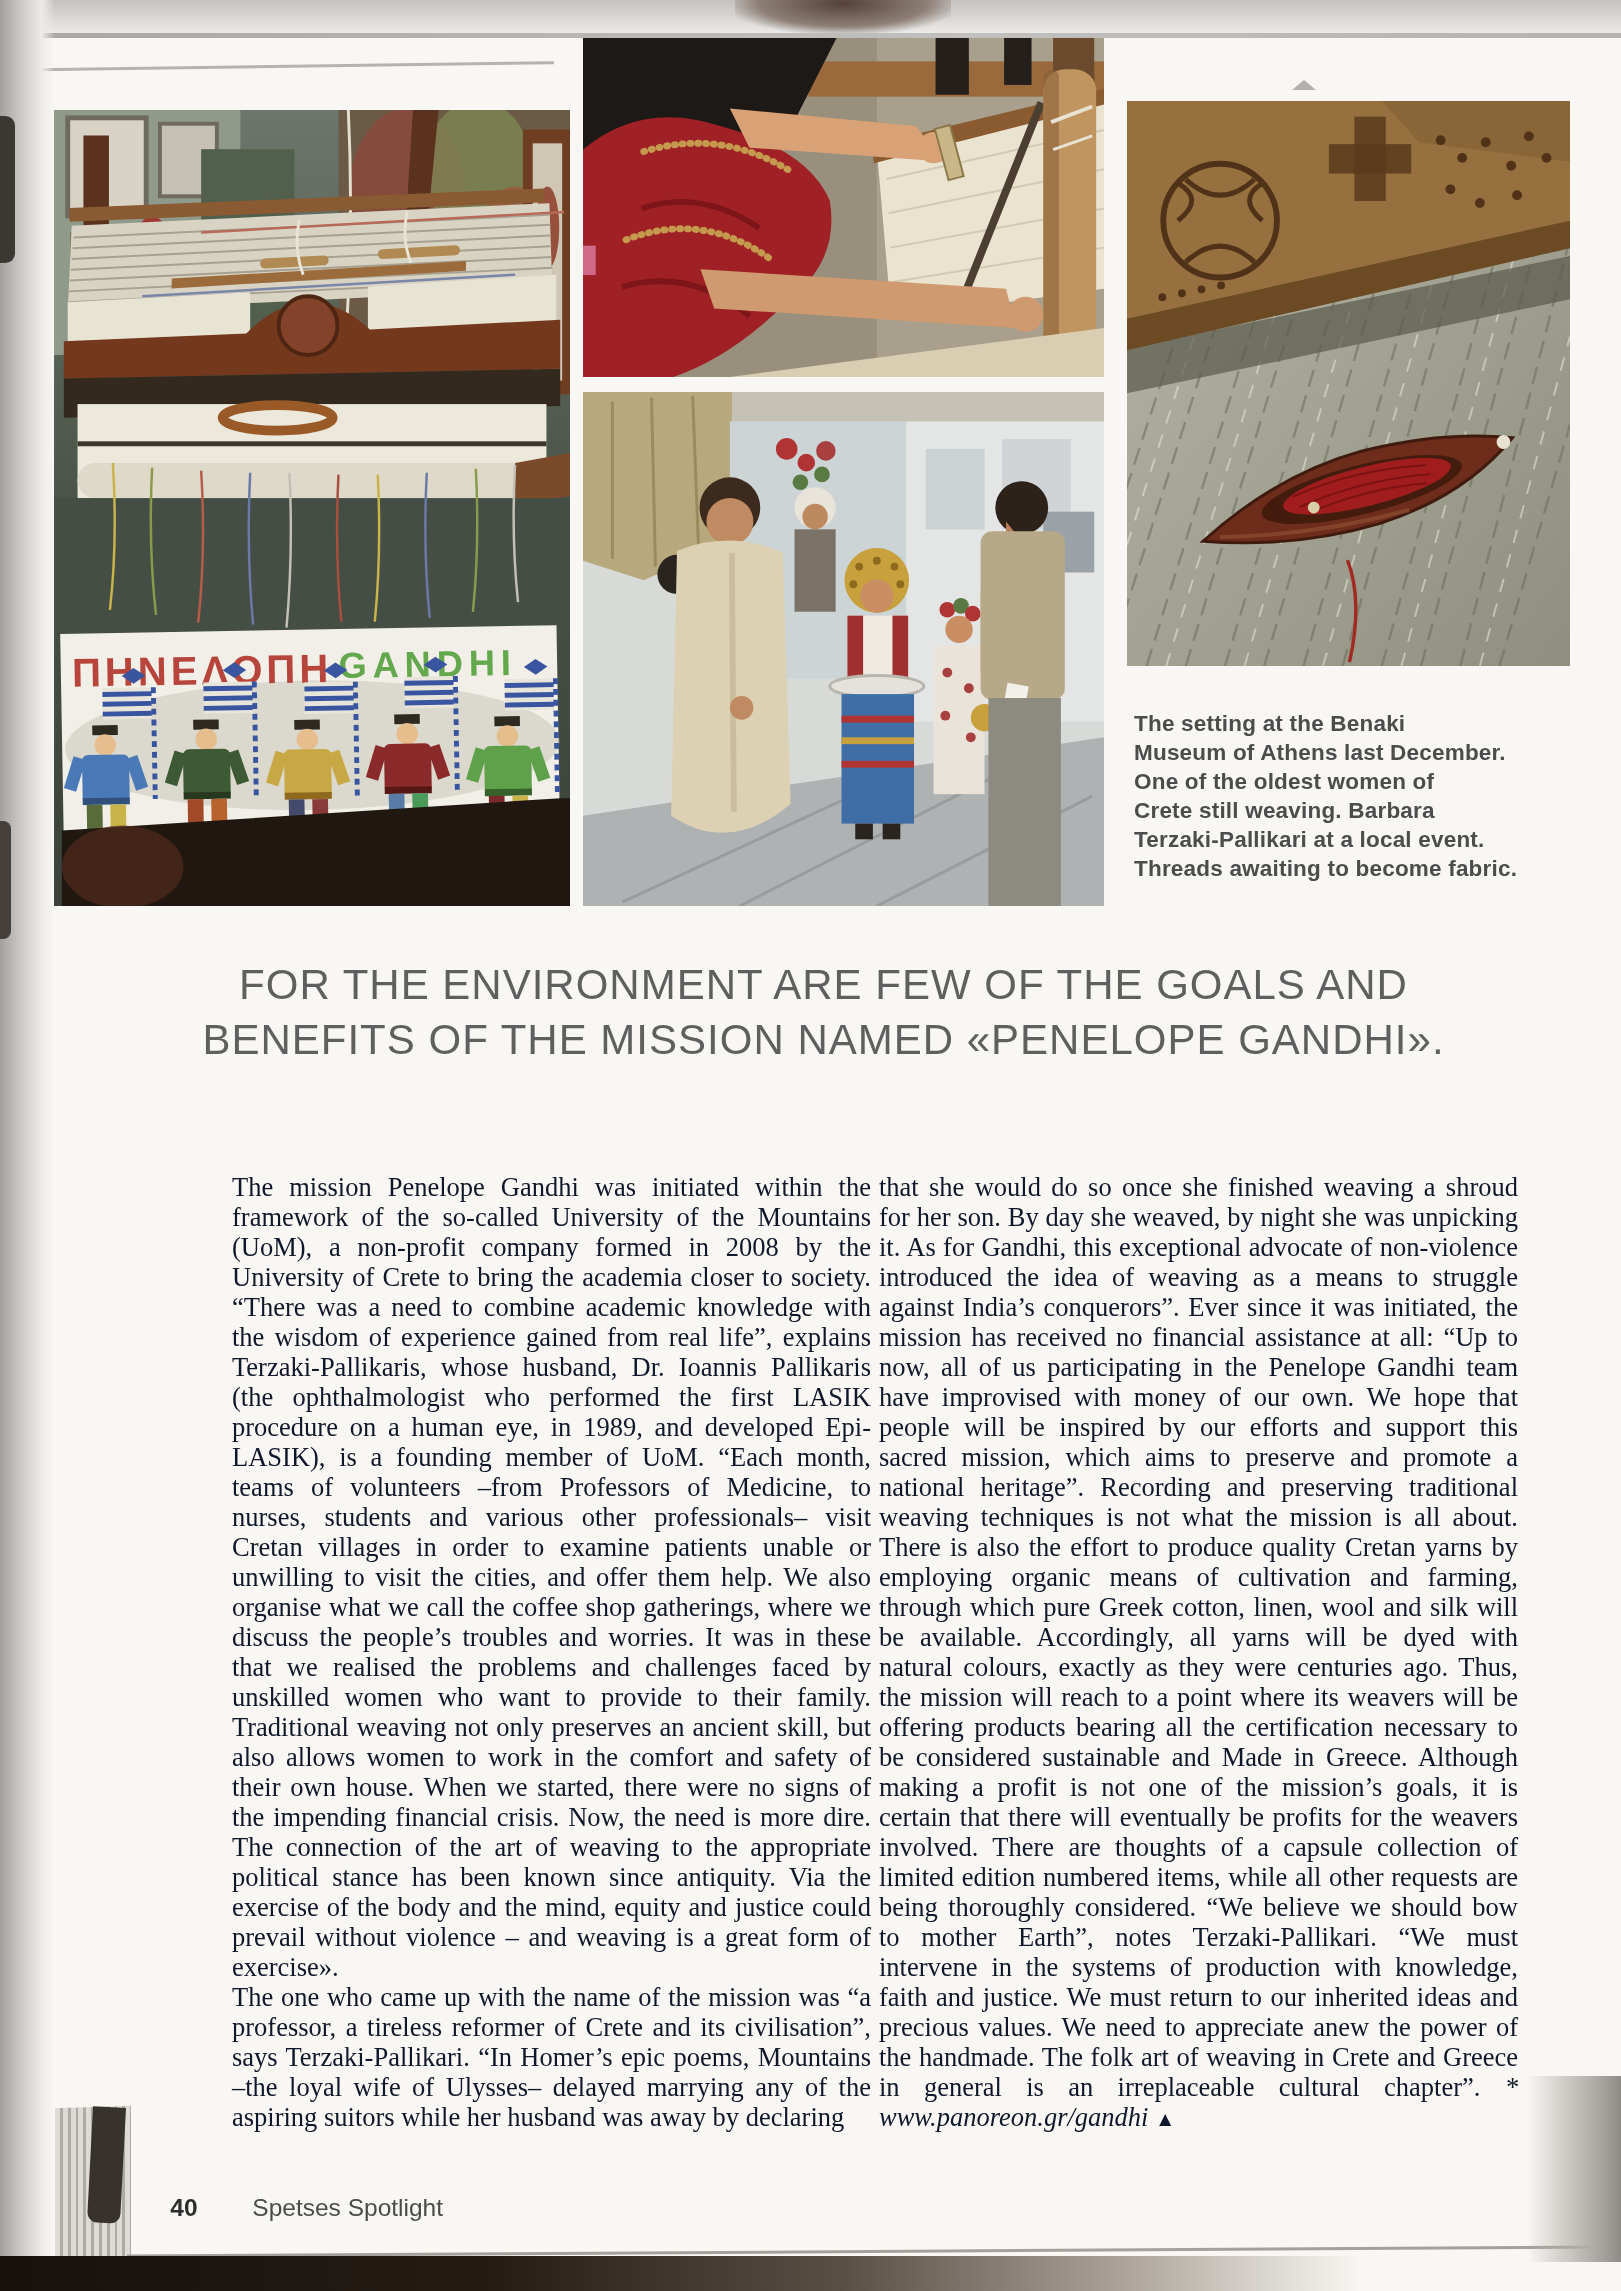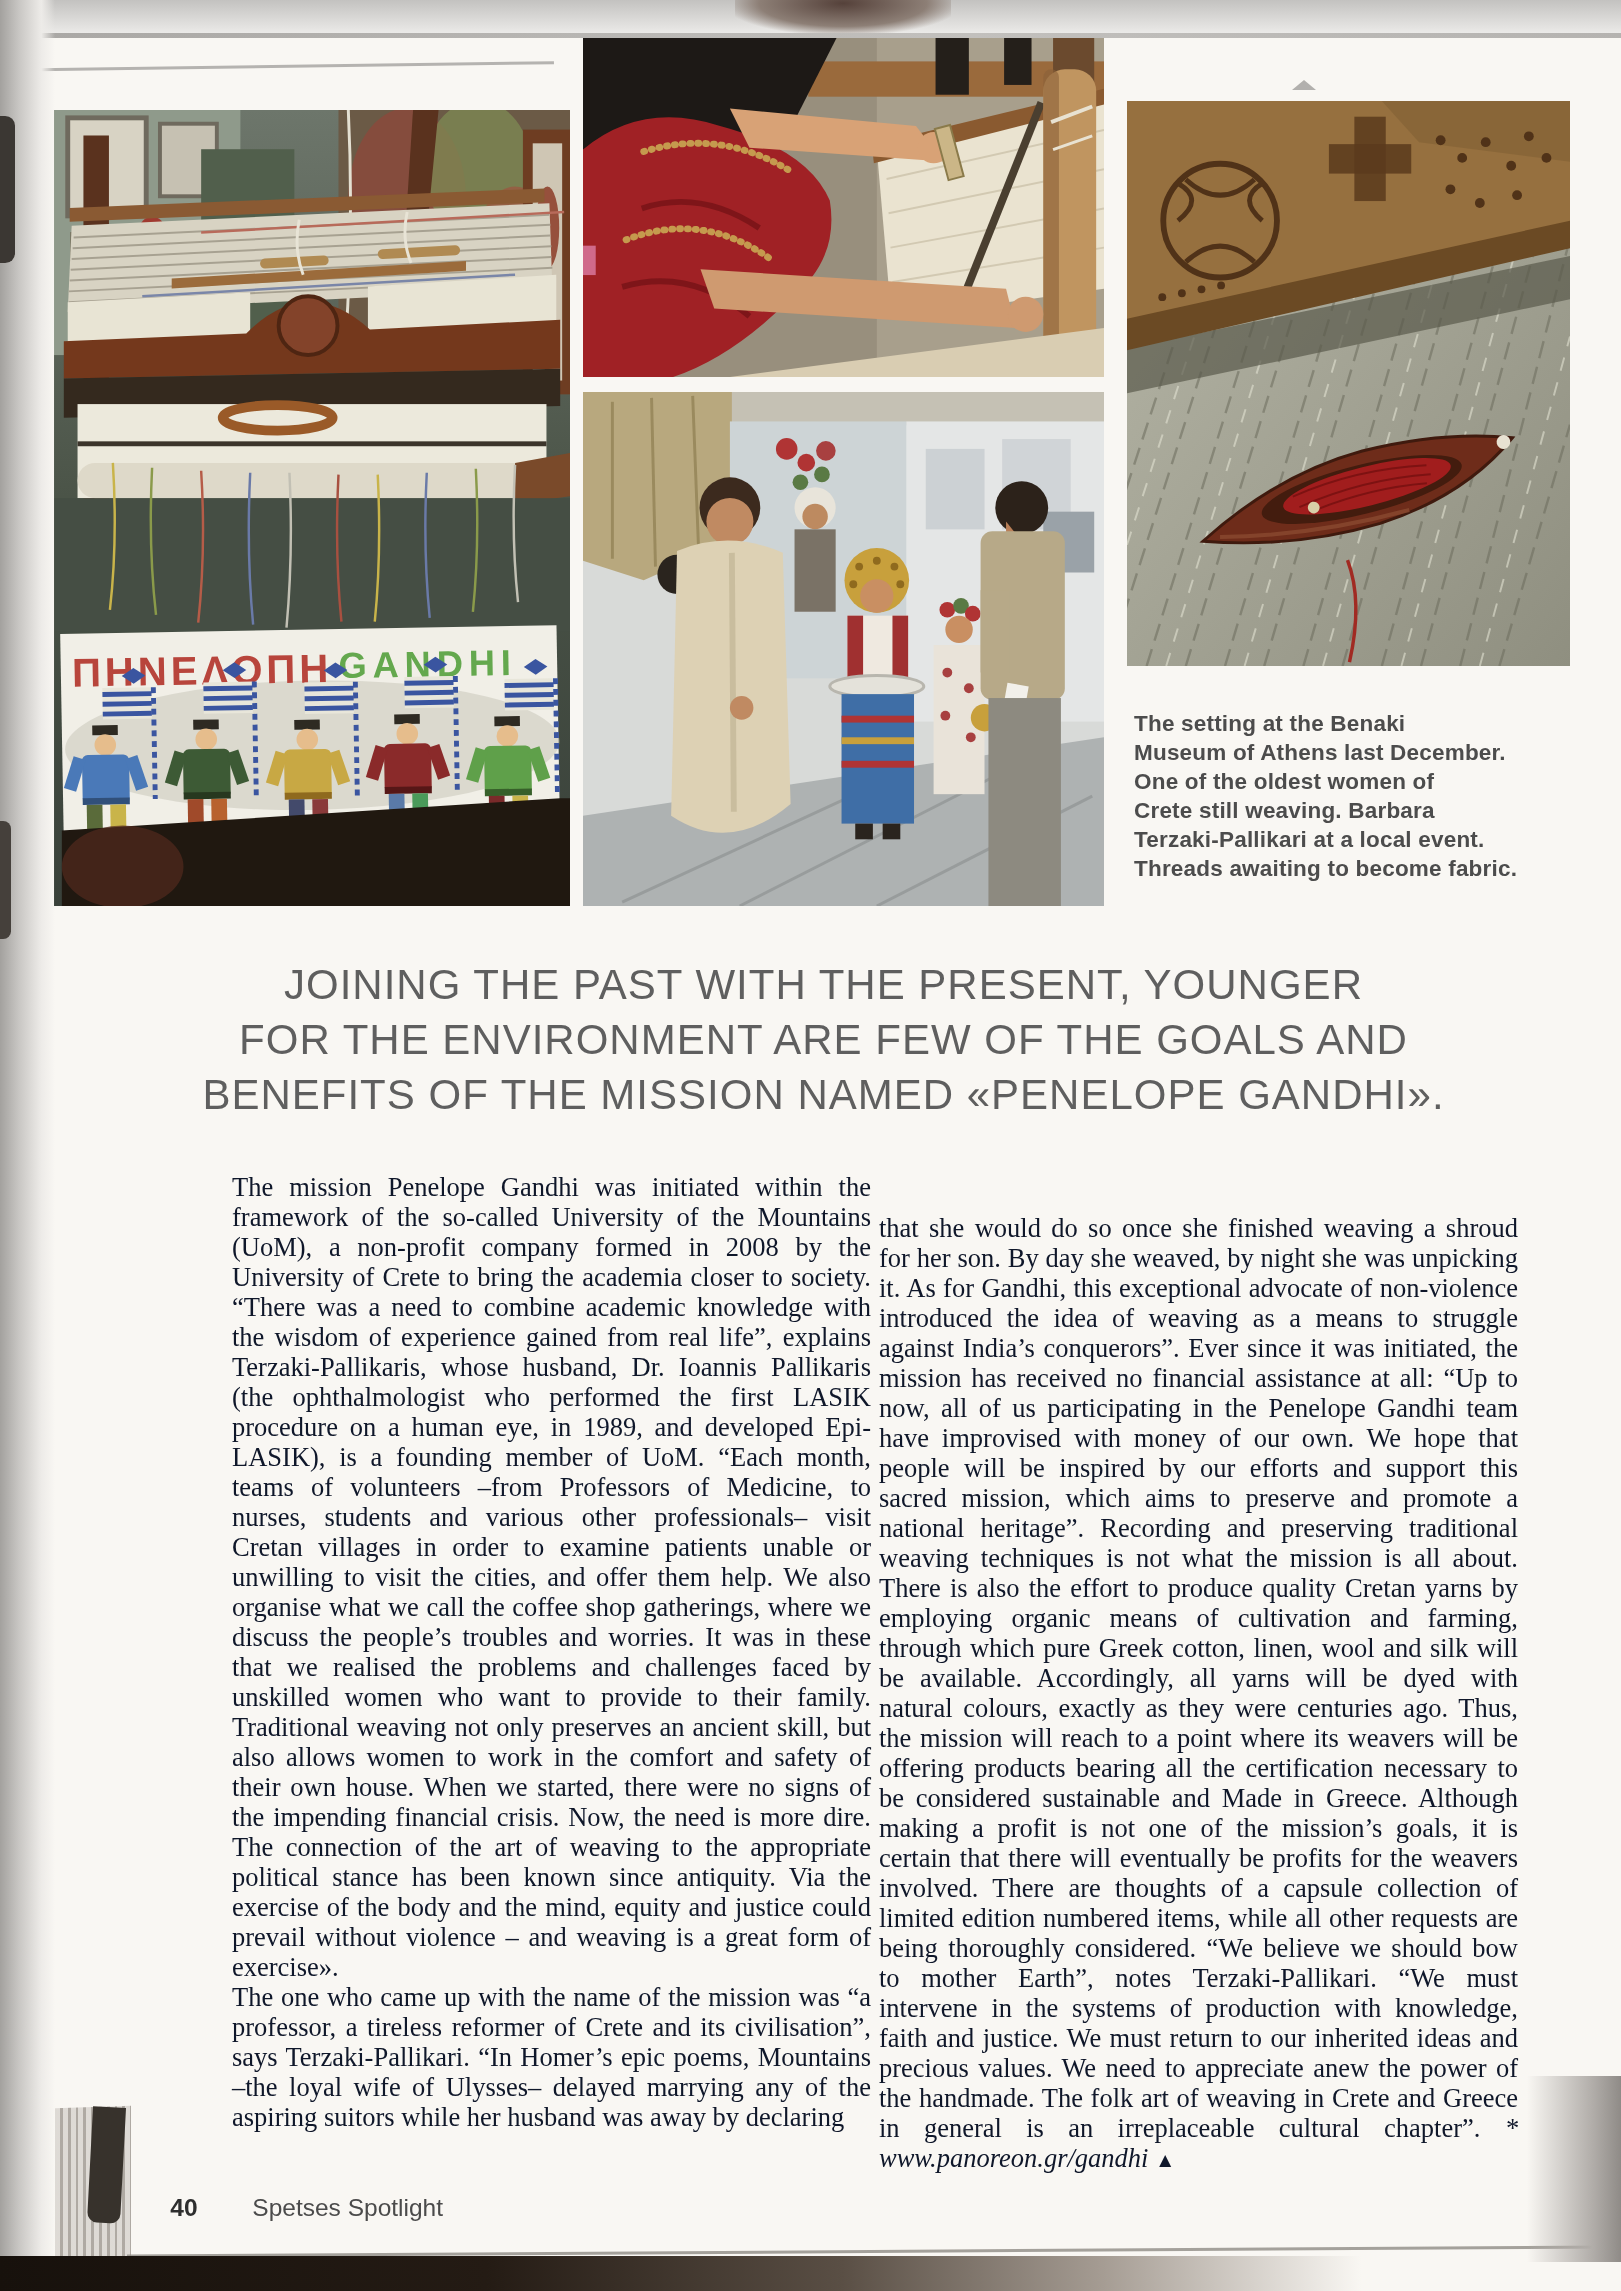--- a/index.html
+++ b/index.html
@@ -22,21 +22,21 @@
   
   .headline{position:absolute;left:108px;top:929px;width:1431px;text-align:center;
     color:#5f5f5f;font-weight:300;font-size:42px;line-height:55px;letter-spacing:1px;}
   .headline span{display:block;white-space:nowrap;}
 
   
   .col{position:absolute;top:1172px;width:639px;color:#0f172a;
     font-family:Liberation Serif, serif;font-size:26.5px;line-height:30px;text-align:justify;}
   .col p{margin:0;}
   .col-1{left:232px;}
-  .col-2{left:879px;margin-top:41px;}
+  .col-2{left:879px;}
   .article-link{font-style:italic;}
   .end-mark{font-size:20.6px;font-style:normal;letter-spacing:0;}
 
   
   .footer{position:absolute;left:96px;top:2194px;display:flex;align-items:center;color:#4b4b4b;font-size:24.5px;gap:43px;}
   .footer .dot{width:17.6px;height:17.6px;border-radius:50%;background:#4a4a4a;margin-right:13.7px;}
   .footer .num{font-weight:700;color:#2e2e2e;margin-right:11.8px;}
 
   
   .scan-top-strip{position:absolute;left:0;top:0;width:1621px;height:33px;
@@ -449,21 +449,20 @@
     <div class="caption">
       <span>The setting at the Benaki</span>
       <span>Museum of Athens last December.</span>
       <span>One of the oldest women of</span>
       <span>Crete still weaving. Barbara</span>
       <span>Terzaki-Pallikari at a local event.</span>
       <span>Threads awaiting to become fabric.</span>
     </div>
 
     <h1 class="headline">
-      <span>JOINING THE PAST WITH THE PRESENT, YOUNGER</span>
       <span>FOR THE ENVIRONMENT ARE FEW OF THE GOALS AND</span>
       <span>BENEFITS OF THE MISSION NAMED «PENELOPE GANDHI».</span>
     </h1>
 
     <div class="col col-1">
       <p>The mission Penelope Gandhi was initiated within the framework of the so-called University of the Mountains (UoM), a non-profit company formed in 2008 by the University of Crete to bring the academia closer to society. “There was a need to combine academic knowledge with the wisdom of experience gained from real life”, explains Terzaki-Pallikaris, whose husband, Dr. Ioannis Pallikaris (the ophthalmologist who performed the first LASIK procedure on a human eye, in 1989, and developed Epi-LASIK), is a founding member of UoM. “Each month, teams of volunteers –from Professors of Medicine, to nurses, students and various other professionals– visit Cretan villages in order to examine patients unable or unwilling to visit the cities, and offer them help. We also organise what we call the coffee shop gatherings, where we discuss the people’s troubles and worries. It was in these that we realised the problems and challenges faced by unskilled women who want to provide to their family. Traditional weaving not only preserves an ancient skill, but also allows women to work in the comfort and safety of their own house. When we started, there were no signs of the impending financial crisis. Now, the need is more dire. The connection of the art of weaving to the appropriate political stance has been known since antiquity. Via the exercise of the body and the mind, equity and justice could prevail without violence – and weaving is a great form of exercise».</p>
       <p>The one who came up with the name of the mission was “a professor, a tireless reformer of Crete and its civilisation”, says Terzaki-Pallikari. “In Homer’s epic poems, Mountains –the loyal wife of Ulysses– delayed marrying any of the aspiring suitors while her husband was away by declaring</p>
     </div>
     <div class="col col-2">
       <p><span>that she would do so once she finished weaving a shroud for her son. By day she weaved, by night she was unpicking it. As for Gandhi, this exceptional advocate of non-violence introduced the idea of weaving as a means to struggle against India’s conquerors”. Ever since it was initiated, the mission has received no financial assistance at all: “Up to now, all of us participating in the Penelope Gandhi team have improvised with money of our own. We hope that people will be inspired by our efforts and support this sacred mission, which aims to preserve and promote a national heritage”. Recording and preserving traditional weaving techniques is not what the mission is all about. There is also the effort to produce quality Cretan yarns by employing organic means of cultivation and farming, through which pure Greek cotton, linen, wool and silk will be available. Accordingly, all yarns will be dyed with natural colours, exactly as they were centuries ago. Thus, the mission will reach to a point where its weavers will be offering products bearing all the certification necessary to be considered sustainable and Made in Greece. Although making a profit is not one of the mission’s goals, it is certain that there will eventually be profits for the weavers involved. There are thoughts of a capsule collection of limited edition numbered items, while all other requests are being thoroughly considered. “We believe we should bow to mother Earth”, notes Terzaki-Pallikari. “We must intervene in the systems of production with knowledge, faith and justice. We must return to our inherited ideas and precious values. We need to appreciate anew the power of the handmade. The folk art of weaving in Crete and Greece in general is an irreplaceable cultural chapter”. </span> <span class="article-link">* www.panoreon.gr/gandhi</span> <span class="end-mark">▲</span></p>

